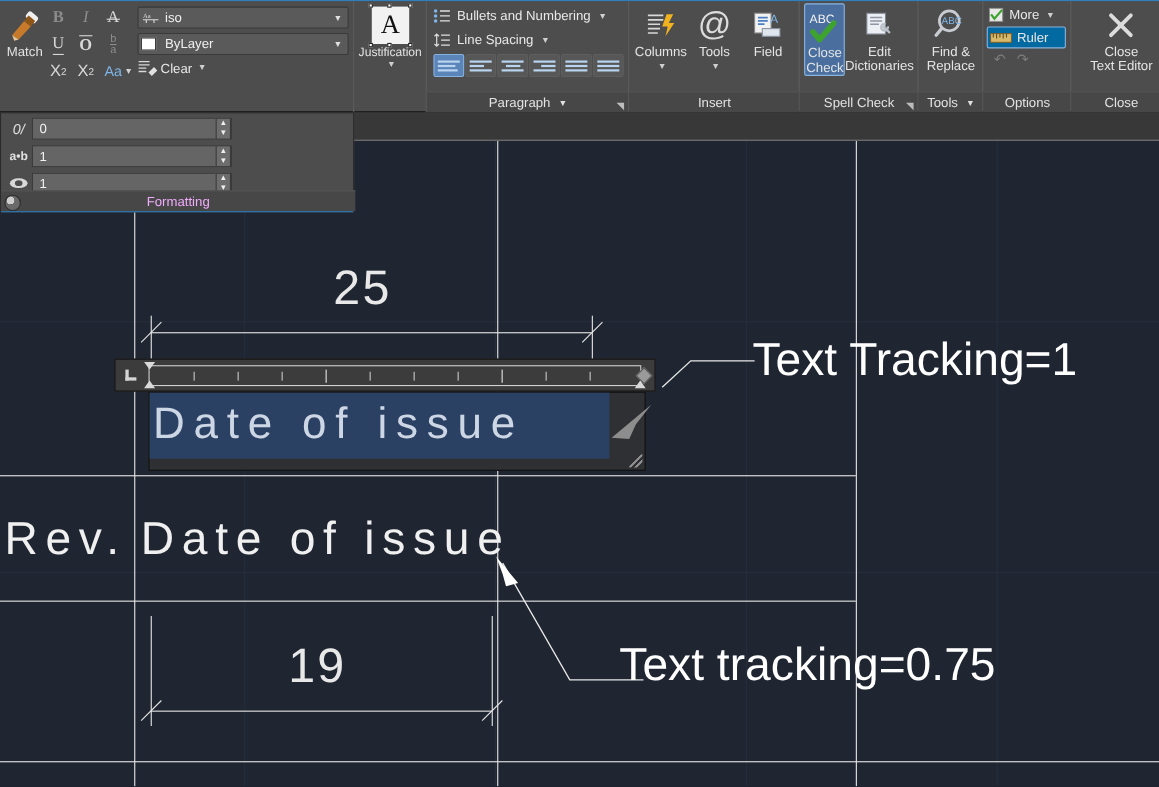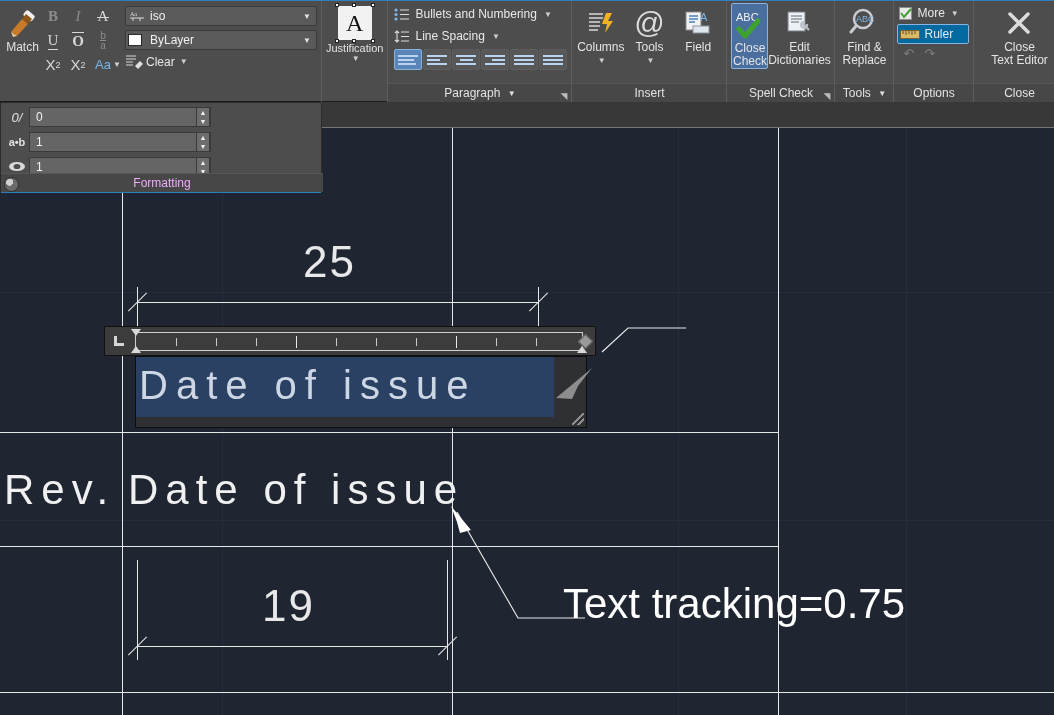--- a/index.html
+++ b/index.html
@@ -314,20 +314,21 @@
     <div class="tick" style="left:137px; top:633px"></div>
     <div class="tick" style="left:447px; top:633px"></div>
     <div class="dim-text" style="left:262px; top:581px; font-size:44px">19</div>
 
     <div class="cadtext" style="left:4px; top:466px; font-size:42px; letter-spacing:7px; font-weight:300;">Rev.</div>
     <div class="cadtext" style="left:128px; top:466px; font-size:42px; letter-spacing:7px; font-weight:300;">Date of issue</div>
 
     <svg style="position:absolute; left:600px; top:310px; width:90px; height:45px; overflow:visible;">
       <polyline points="2,42 28,18 86,18" fill="none" stroke="#e8e8e8" stroke-width="1.2"></polyline>
     </svg>
+    <div class="annot" style="left:684px; top:303px; font-size:42px;">Text Tracking=1</div>
 
     <svg style="position:absolute; left:445px; top:500px; width:150px; height:120px; overflow:visible;">
       <polyline points="12,12 73,118 140,118" fill="none" stroke="#e8e8e8" stroke-width="1.2"></polyline>
       <polygon points="6,6 26,30 15,33 12,22" fill="#ffffff"></polygon>
     </svg>
     <div class="annot" style="left:563px; top:580px; font-size:42px;">Text tracking=0.75</div>
 
   </div>
 
   <div class="edit-box">

